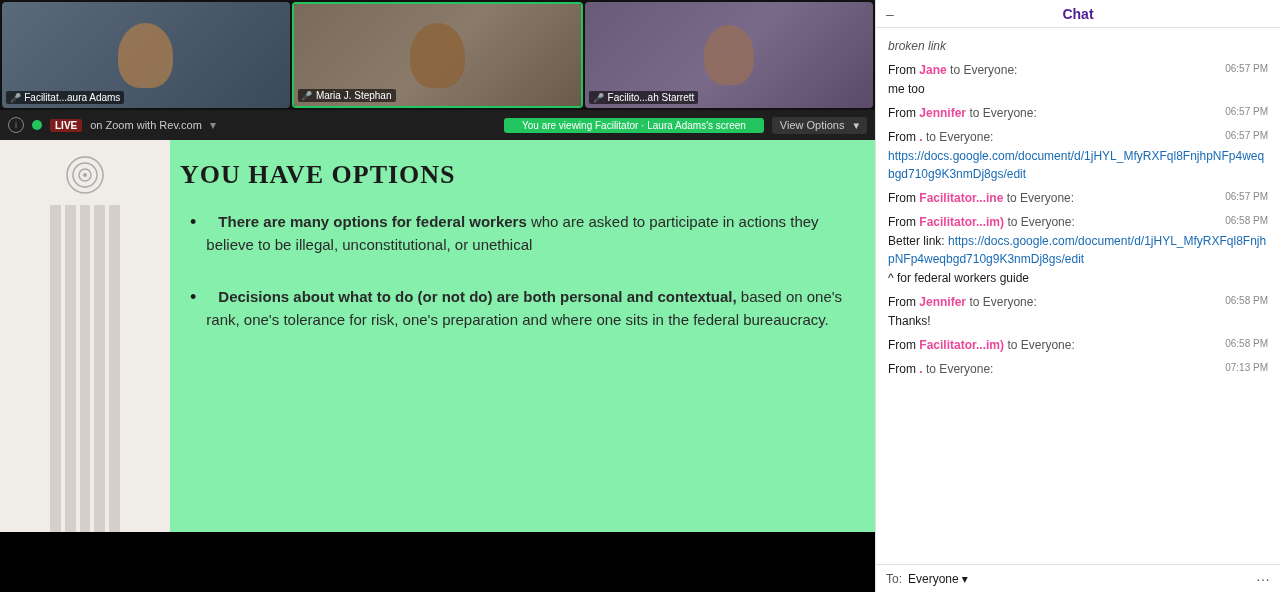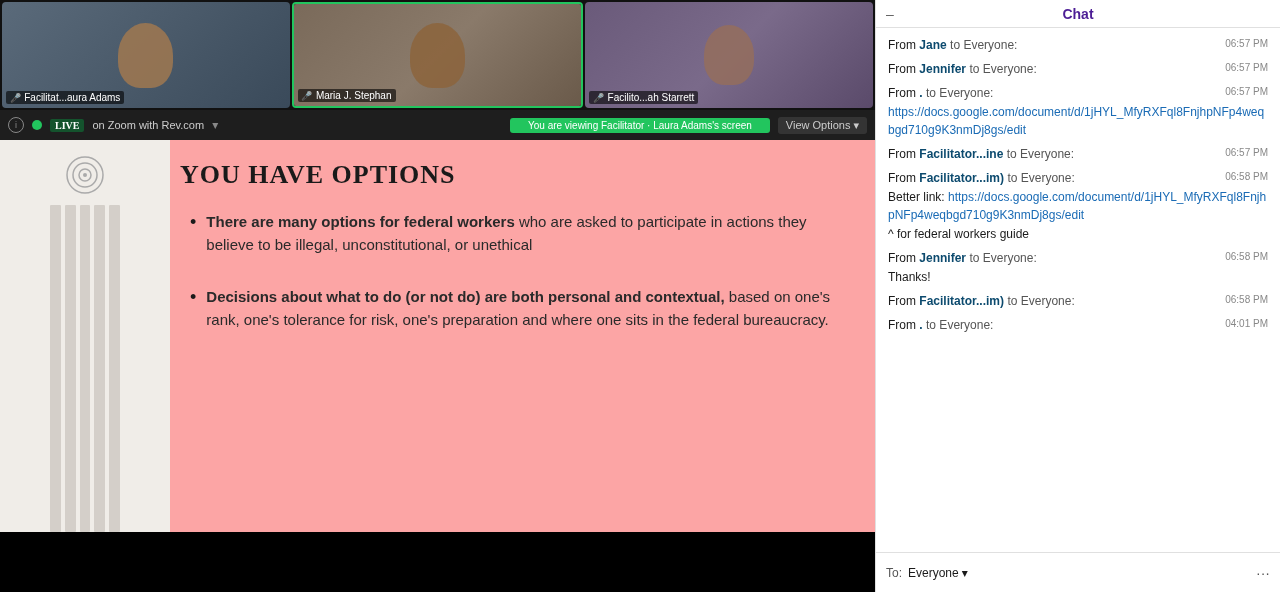--- a/index.html
+++ b/index.html
@@ -102,27 +102,26 @@
     }
 
     .green-dot {
       width: 10px;
       height: 10px;
       border-radius: 50%;
       background: #22c55e;
     }
 
     .live-badge {
-      background: #14532d;
+      background: #7f1d1d;
       color: #fff;
       font-size: 10px;
       font-weight: bold;
       padding: 1px 5px;
       border-radius: 2px;
-      font-family: Liberation Serif, serif;
     }
 
     .zoom-text {
       color: #ccc;
       font-size: 11px;
     }
 
     .viewing-banner {
       background: #22c55e;
       color: #fff;
@@ -135,27 +134,27 @@
     .view-options-btn {
       color: #ccc;
       font-size: 11px;
       background: rgba(255,255,255,0.1);
       border: none;
       padding: 2px 8px;
       border-radius: 3px;
       cursor: pointer;
       display: flex;
       align-items: center;
-      gap: 3px;
+      gap: 9px;
     }
 
     
     .slide-area {
       flex: 1;
-      background: #fca5a5;
+      background: #86efac;
       display: flex;
       align-items: stretch;
       overflow: hidden;
       position: relative;
     }
 
     
     .column-deco {
       width: 170px;
       display: flex;
@@ -237,20 +236,21 @@
     }
 
     .bullet-text {
       font-size: 15px;
       color: #2a2a2a;
       line-height: 1.55;
     }
 
     .bullet-text strong {
       font-weight: 800;
+      margin-left: 12px;
     }
 
     
     .bottom-bar {
       height: 60px;
       background: #000;
     }
 
     
     .right-panel {
@@ -297,21 +297,21 @@
     }
 
     .chat-msg {
       font-size: 12px;
       line-height: 1.5;
       color: #1a1a1a;
     }
 
     .chat-msg .sender {
       font-weight: 700;
-      color: #0c4a6e;
+      color: #ec4899;
     }
 
     .chat-msg .to-everyone {
       font-weight: 400;
       color: #555;
       margin-top: 20px;
     }
 
     .chat-msg .timestamp {
       color: #888;
@@ -325,21 +325,21 @@
       margin-top: 1px;
     }
 
     .chat-msg .msg-link {
       color: #1a6bb5;
       word-break: break-all;
       text-decoration: none;
     }
 
     .chat-footer {
-      height: 40px;
+      height: 28px;
       border-top: 1px solid #e0e0e0;
       display: flex;
       align-items: center;
       padding: 0 10px;
       gap: 6px;
     }
 
     .to-label {
       font-size: 12px;
       color: #555;
@@ -460,24 +460,28 @@
 </div>
 
 <div class="right-panel">
   <div class="chat-header">
     <span class="chat-minimize">–</span>
     <span class="chat-title">Chat</span>
   </div>
 
   <div class="chat-messages">
 
+    <div class="chat-msg">
+      <span class="msg-text" style="color:#555;font-style:italic;">broken link</span>
+    </div>
 
     <div class="chat-msg">
       <span class="timestamp">06:57 PM</span>
       <span>From <span class="sender">Jane</span> <span class="to-everyone">to Everyone:</span></span>
+      <span class="msg-text">me too</span>
     </div>
 
     <div class="chat-msg">
       <span class="timestamp">06:57 PM</span>
       <span>From <span class="sender">Jennifer</span> <span class="to-everyone">to Everyone:</span></span>
     </div>
 
     <div class="chat-msg">
       <span class="timestamp">06:57 PM</span>
       <span>From <span class="sender">.</span> <span class="to-everyone">to Everyone:</span></span>
@@ -505,21 +509,21 @@
       <span>From <span class="sender">Jennifer</span> <span class="to-everyone">to Everyone:</span></span>
       <span class="msg-text">Thanks!</span>
     </div>
 
     <div class="chat-msg">
       <span class="timestamp">06:58 PM</span>
       <span>From <span class="sender">Facilitator...im)</span> <span class="to-everyone">to Everyone:</span></span>
     </div>
 
     <div class="chat-msg">
-      <span class="timestamp">04:01 PM</span>
+      <span class="timestamp">07:13 PM</span>
       <span>From <span class="sender">.</span> <span class="to-everyone">to Everyone:</span></span>
     </div>
 
   </div>
 
   <div class="chat-footer">
     <span class="to-label">To:</span>
     <div class="to-dropdown">
       <span>Everyone</span>
       <span>▾</span>

